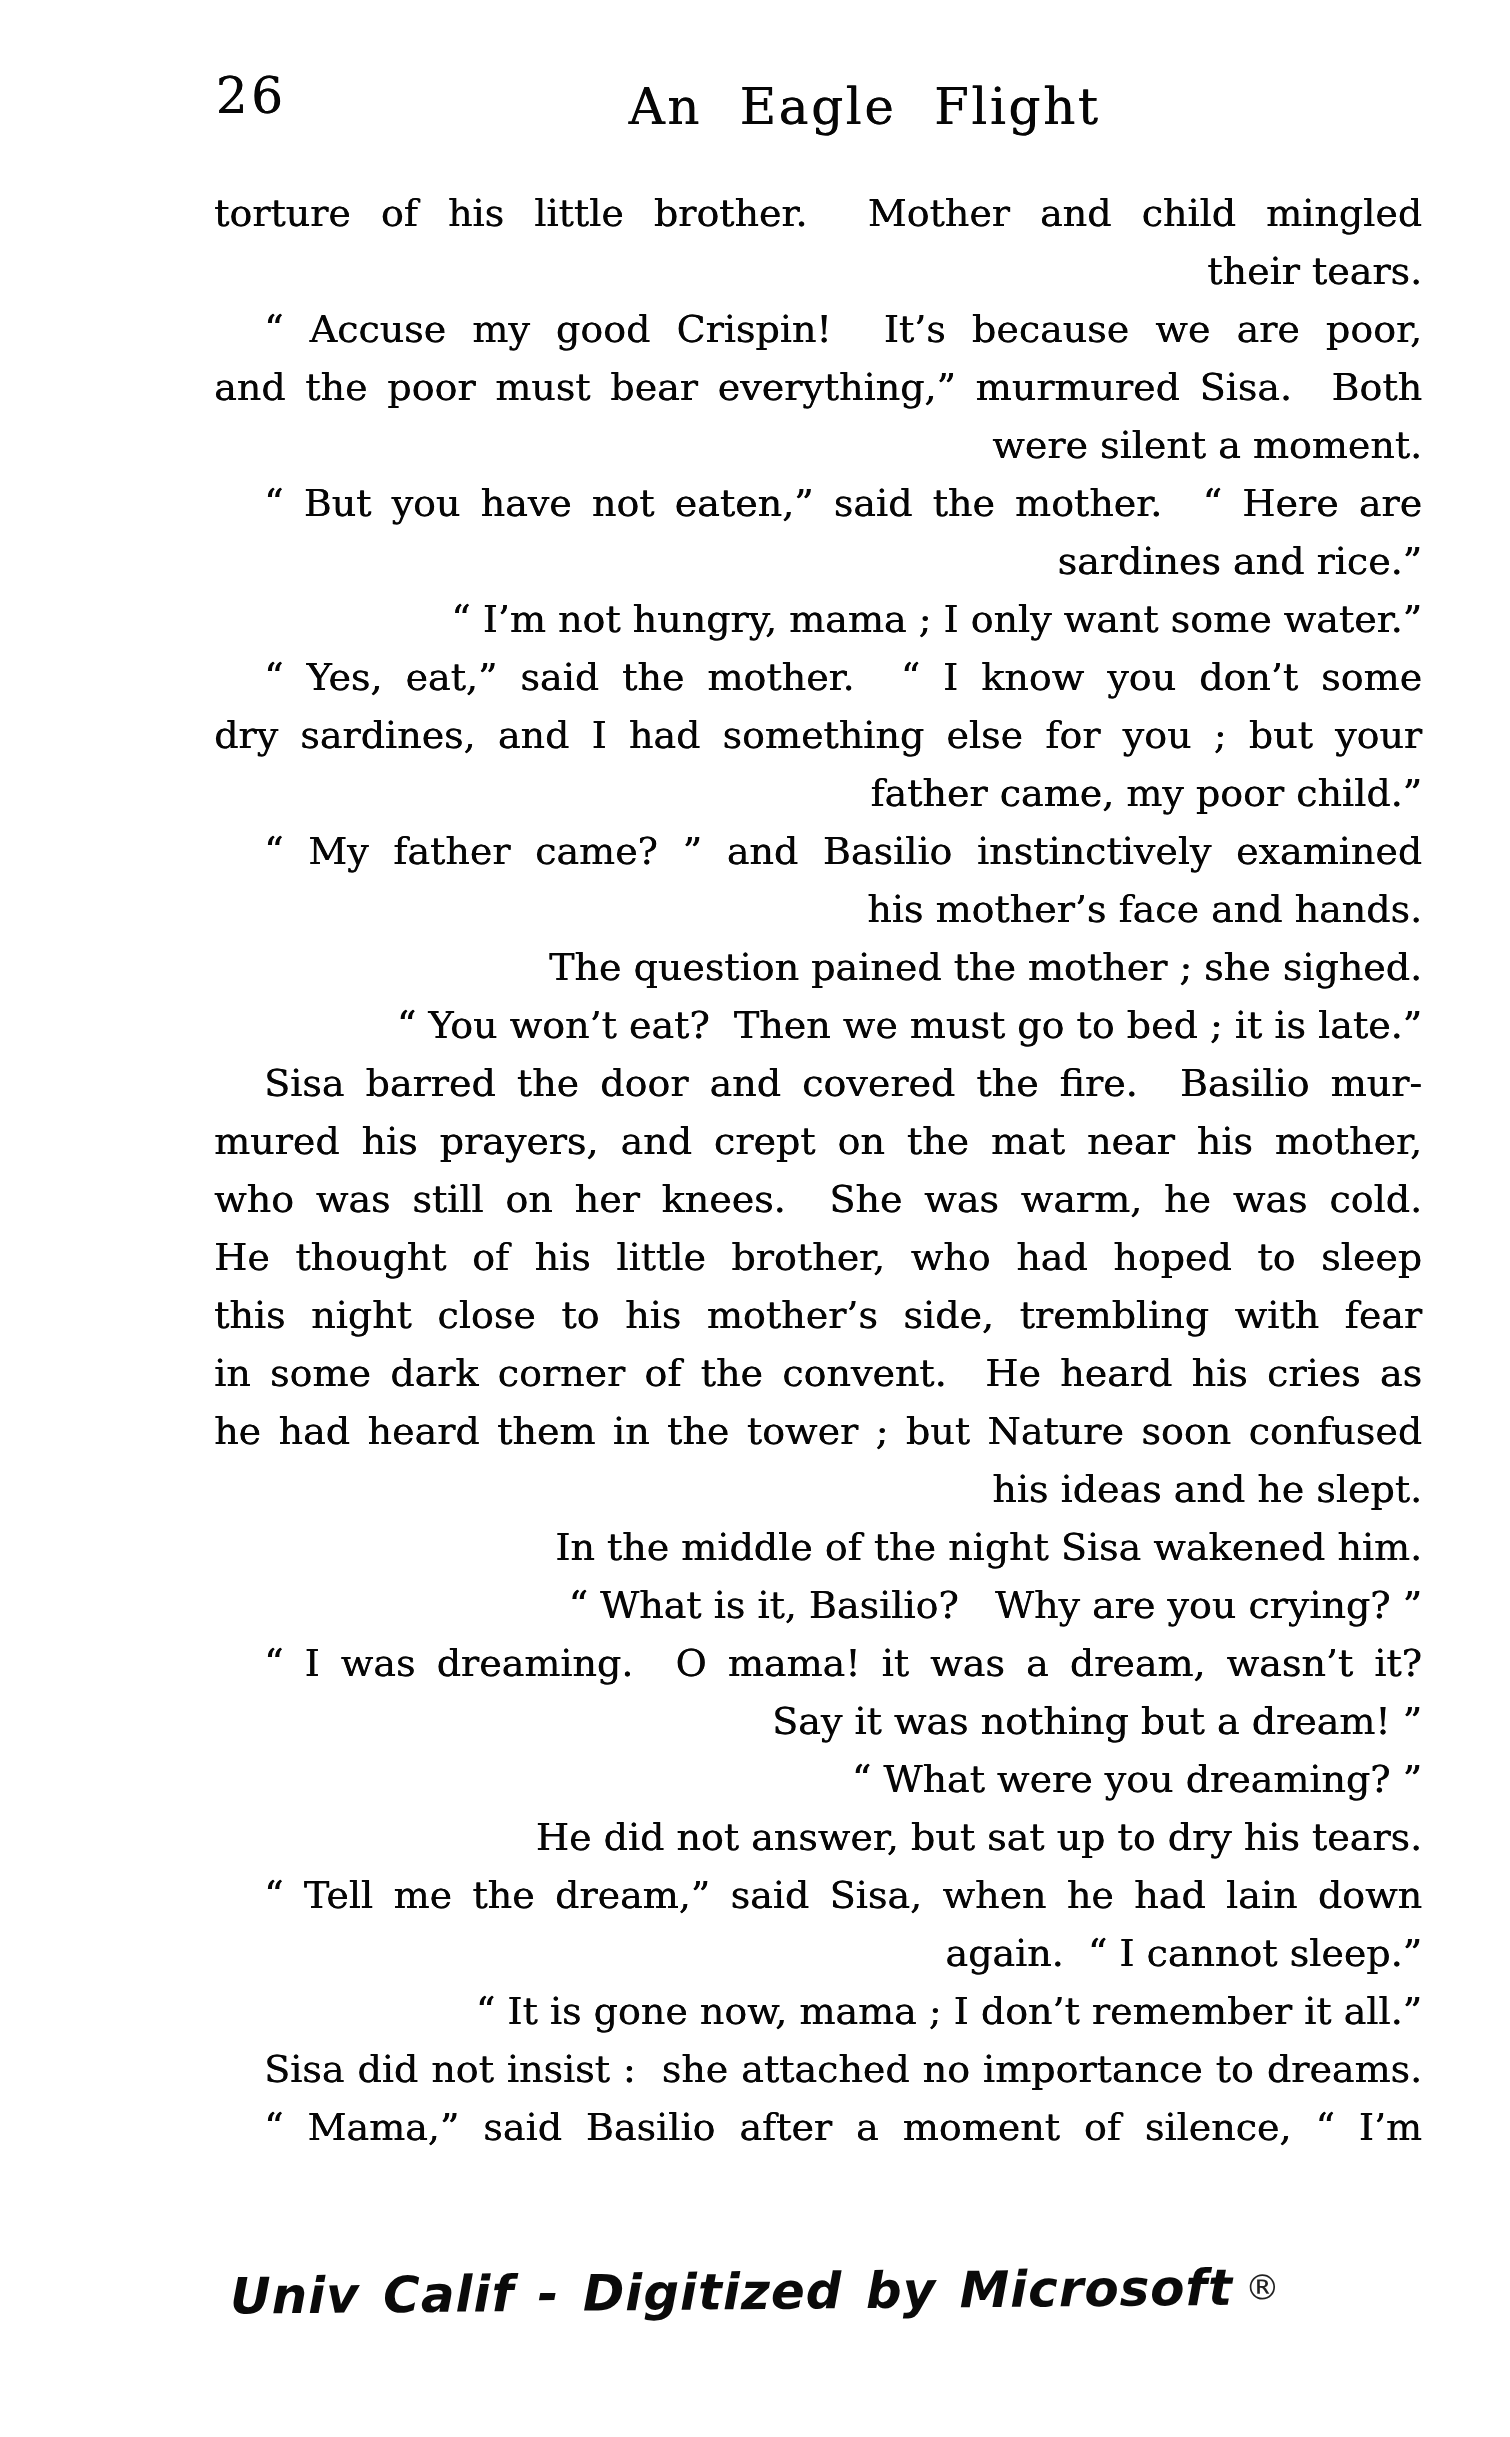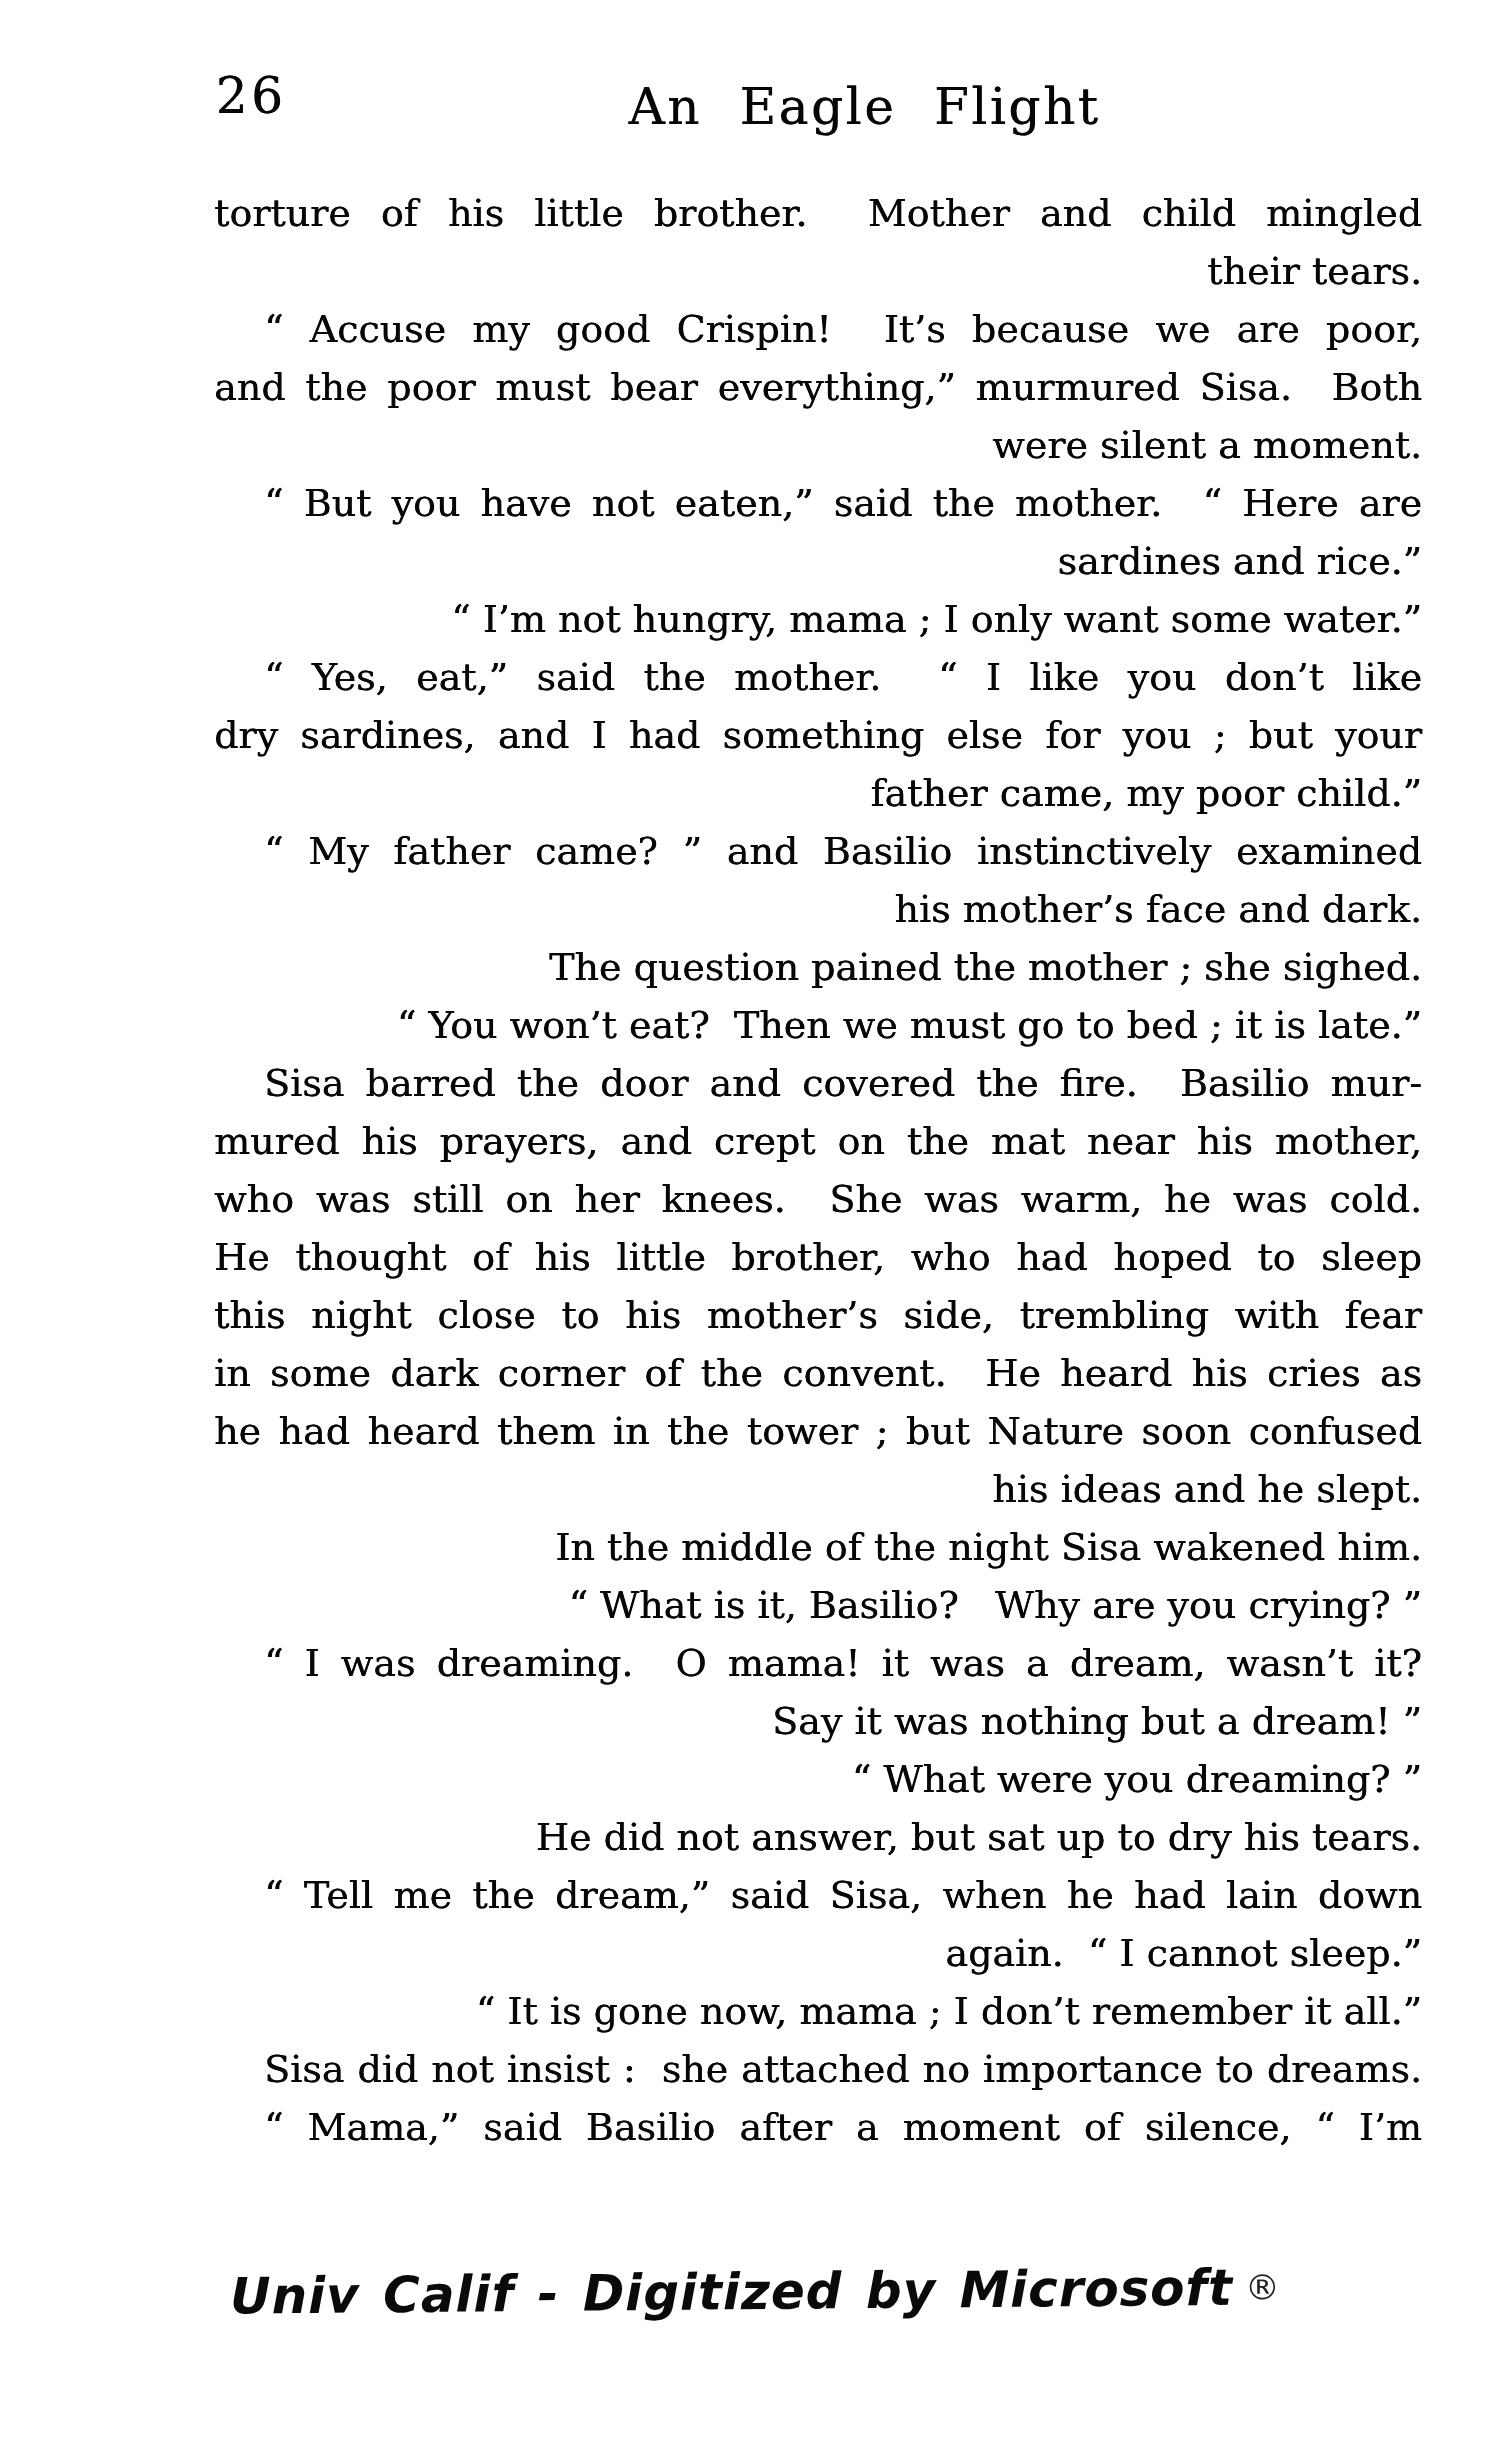--- a/index.html
+++ b/index.html
@@ -77,25 +77,25 @@
 
   <div class="text-block">
       <div class="line just">torture of his little brother.  Mother and child mingled</div>
       <div class="line">their tears.</div>
       <div class="line indent just">“ Accuse my good Crispin!  It’s because we are poor,</div>
       <div class="line just">and the poor must bear everything,” murmured Sisa.  Both</div>
       <div class="line">were silent a moment.</div>
       <div class="line indent just">“ But you have not eaten,” said the mother.  “ Here are</div>
       <div class="line">sardines and rice.”</div>
       <div class="line indent">“ I’m not hungry, mama ; I only want some water.”</div>
-      <div class="line indent just">“ Yes, eat,” said the mother.  “ I like you don’t like</div>
+      <div class="line indent just">“ Yes, eat,” said the mother.  “ I know you don’t some</div>
       <div class="line just">dry sardines, and I had something else for you ; but your</div>
       <div class="line">father came, my poor child.”</div>
       <div class="line indent just">“ My father came? ” and Basilio instinctively examined</div>
-      <div class="line">his mother’s face and dark.</div>
+      <div class="line">his mother’s face and hands.</div>
       <div class="line indent">The question pained the mother ; she sighed.</div>
       <div class="line indent">“ You won’t eat?  Then we must go to bed ; it is late.”</div>
       <div class="line indent just">Sisa barred the door and covered the fire.  Basilio mur-</div>
       <div class="line just">mured his prayers, and crept on the mat near his mother,</div>
       <div class="line just">who was still on her knees.  She was warm, he was cold.</div>
       <div class="line just">He thought of his little brother, who had hoped to sleep</div>
       <div class="line just">this night close to his mother’s side, trembling with fear</div>
       <div class="line just">in some dark corner of the convent.  He heard his cries as</div>
       <div class="line just">he had heard them in the tower ; but Nature soon confused</div>
       <div class="line">his ideas and he slept.</div>

